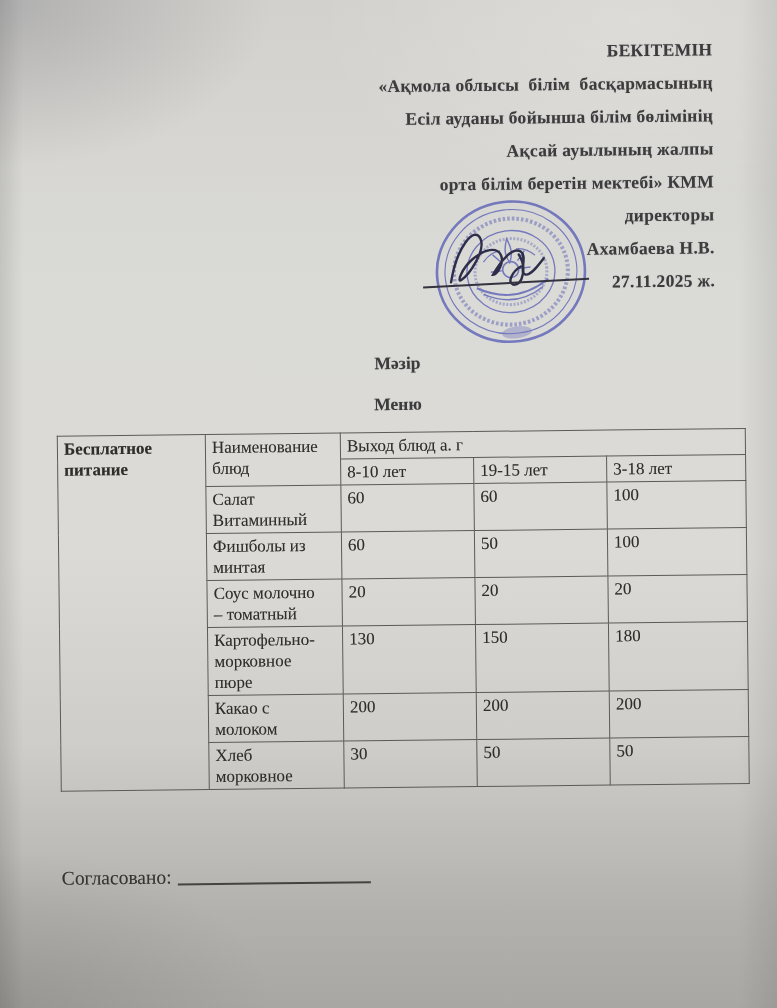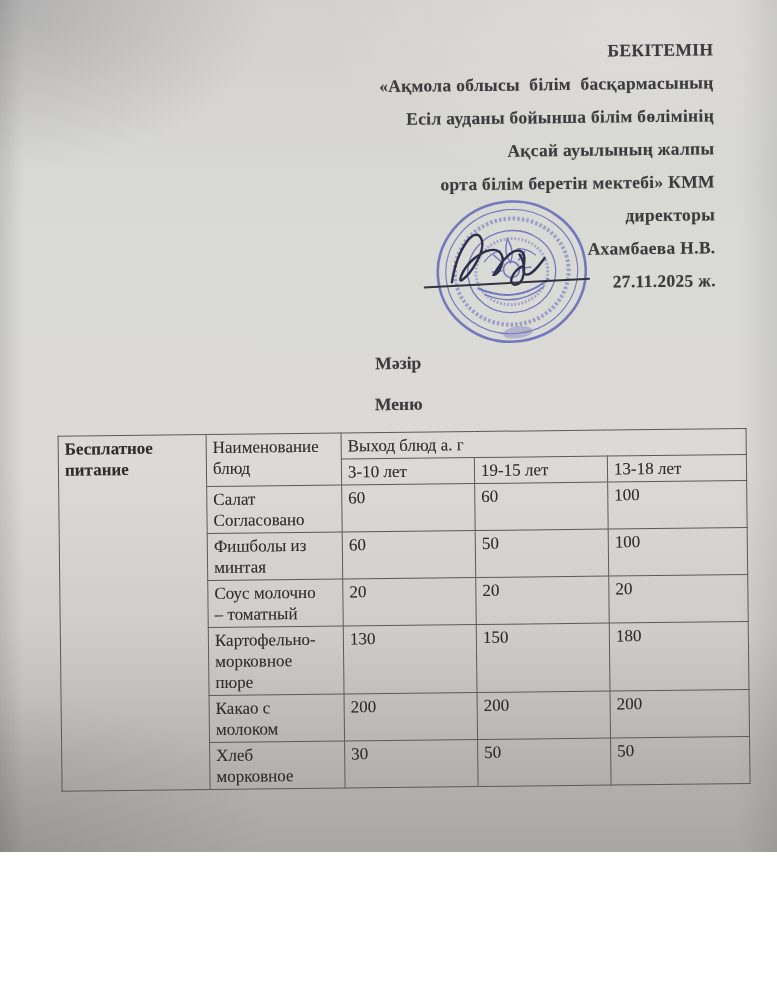--- a/index.html
+++ b/index.html
@@ -1,18 +1,18 @@
 <!DOCTYPE html>
 <html><head>
 <meta charset="utf-8">
 <style>
   html,body{margin:0;padding:0;}
   #page{
     position:relative;
-    width:777px;height:852px;
+    width:777px;height:1008px;
     overflow:hidden;
     font-family:"Liberation Serif","DejaVu Serif",serif;
     background:
       radial-gradient(ellipse 520px 300px at 82% 2%, rgba(255,255,255,0.22), rgba(255,255,255,0) 62%),
       radial-gradient(ellipse 420px 260px at 0% 0%, rgba(96,96,106,0.30), rgba(96,96,106,0) 65%),
       radial-gradient(ellipse 420px 240px at 0% 100%, rgba(40,40,40,0.14), rgba(40,40,40,0) 65%),
       linear-gradient(90deg, rgba(0,0,0,0.10) 0%, rgba(0,0,0,0) 3%, rgba(0,0,0,0) 95%, rgba(0,0,0,0.08) 100%),
       linear-gradient(180deg, #d2d1cd 0%, #dadad6 28%, #dbdad6 55%, #cfcdc9 74%, #b4b2ae 90%, #a9a7a3 100%);
   }
   .paper-layer{
@@ -128,27 +128,27 @@
       </colgroup>
       <tbody>
         <tr style="height:20px">
           <td rowspan="8" class="cat-cell"><span class="cell-text">Бесплатное
 питание</span></td>
           <td rowspan="2"><span class="cell-text">Наименование
 блюд</span></td>
           <td colspan="3"><span class="cell-text">Выход блюд а. г</span></td>
         </tr>
         <tr style="height:25px">
-          <td><span class="cell-text">3-10 лет</span></td>
+          <td><span class="cell-text">8-10 лет</span></td>
           <td><span class="cell-text">19-15 лет</span></td>
-          <td><span class="cell-text">13-18 лет</span></td>
+          <td><span class="cell-text">3-18 лет</span></td>
         </tr>
         <tr style="height:46px">
           <td><span class="cell-text">Салат
-Согласовано</span></td>
+Витаминный</span></td>
           <td><span class="cell-text">60</span></td>
           <td><span class="cell-text">60</span></td>
           <td><span class="cell-text">100</span></td>
         </tr>
         <tr style="height:45px">
           <td><span class="cell-text">Фишболы из
 минтая</span></td>
           <td><span class="cell-text">60</span></td>
           <td><span class="cell-text">50</span></td>
           <td><span class="cell-text">100</span></td>

